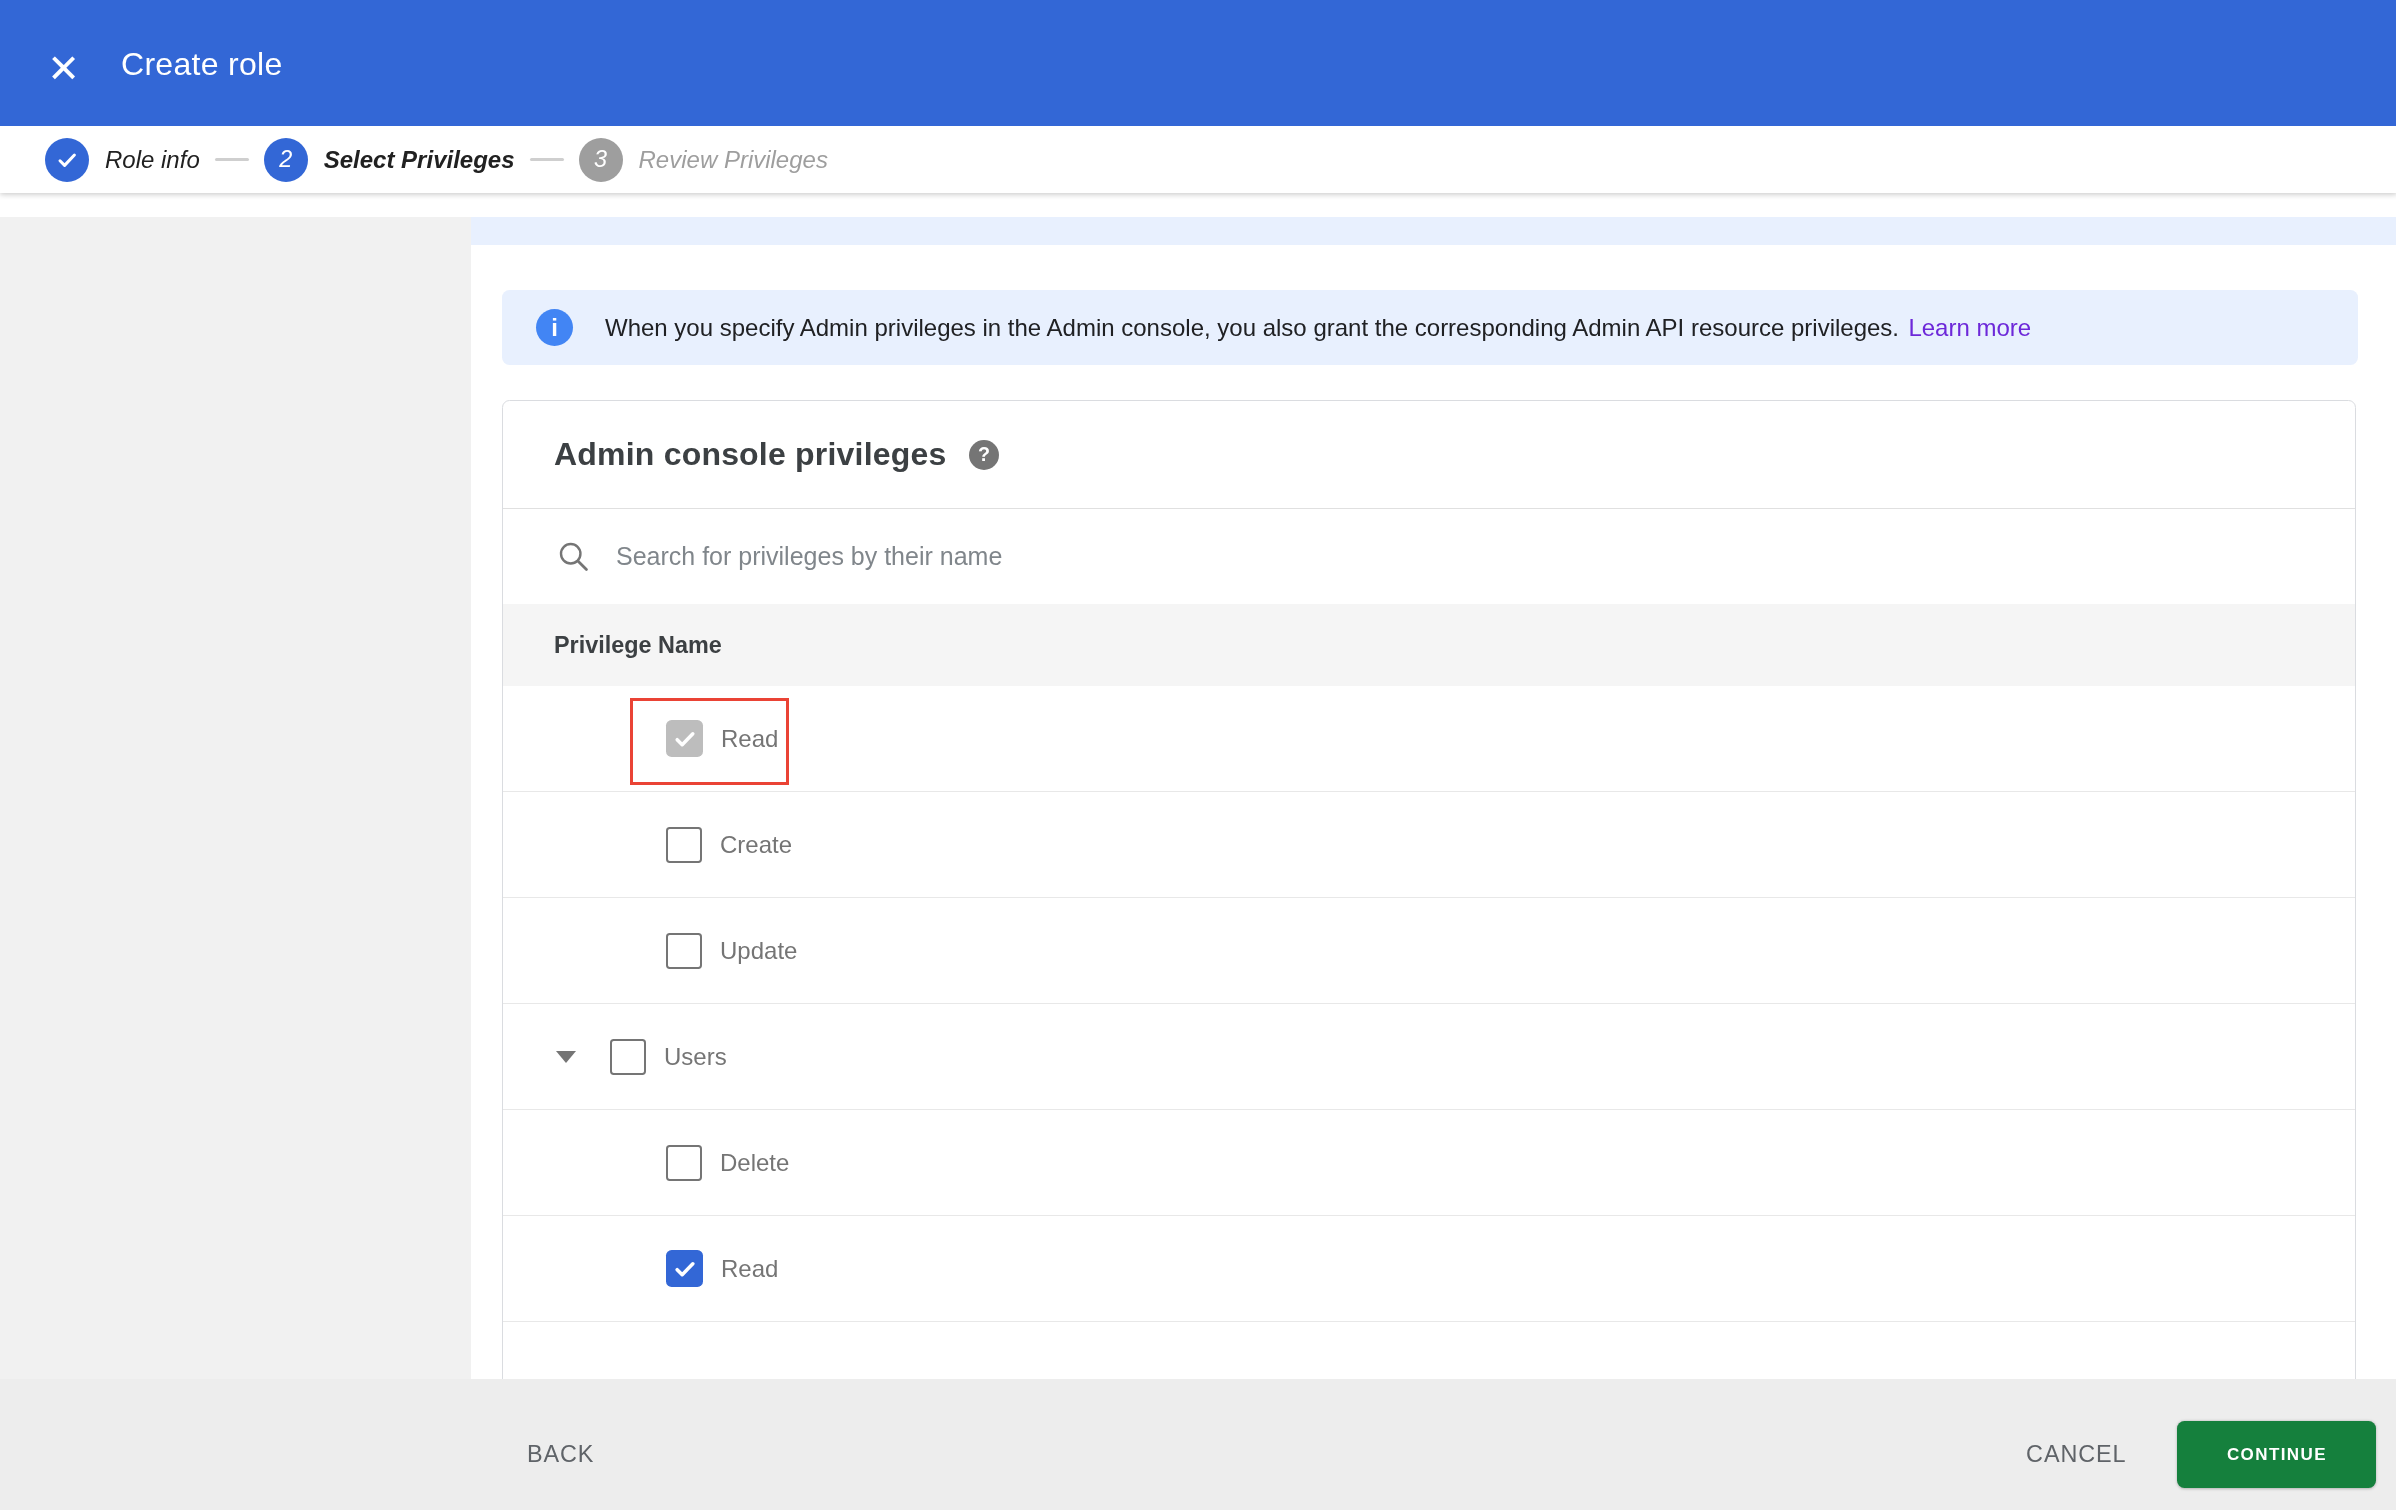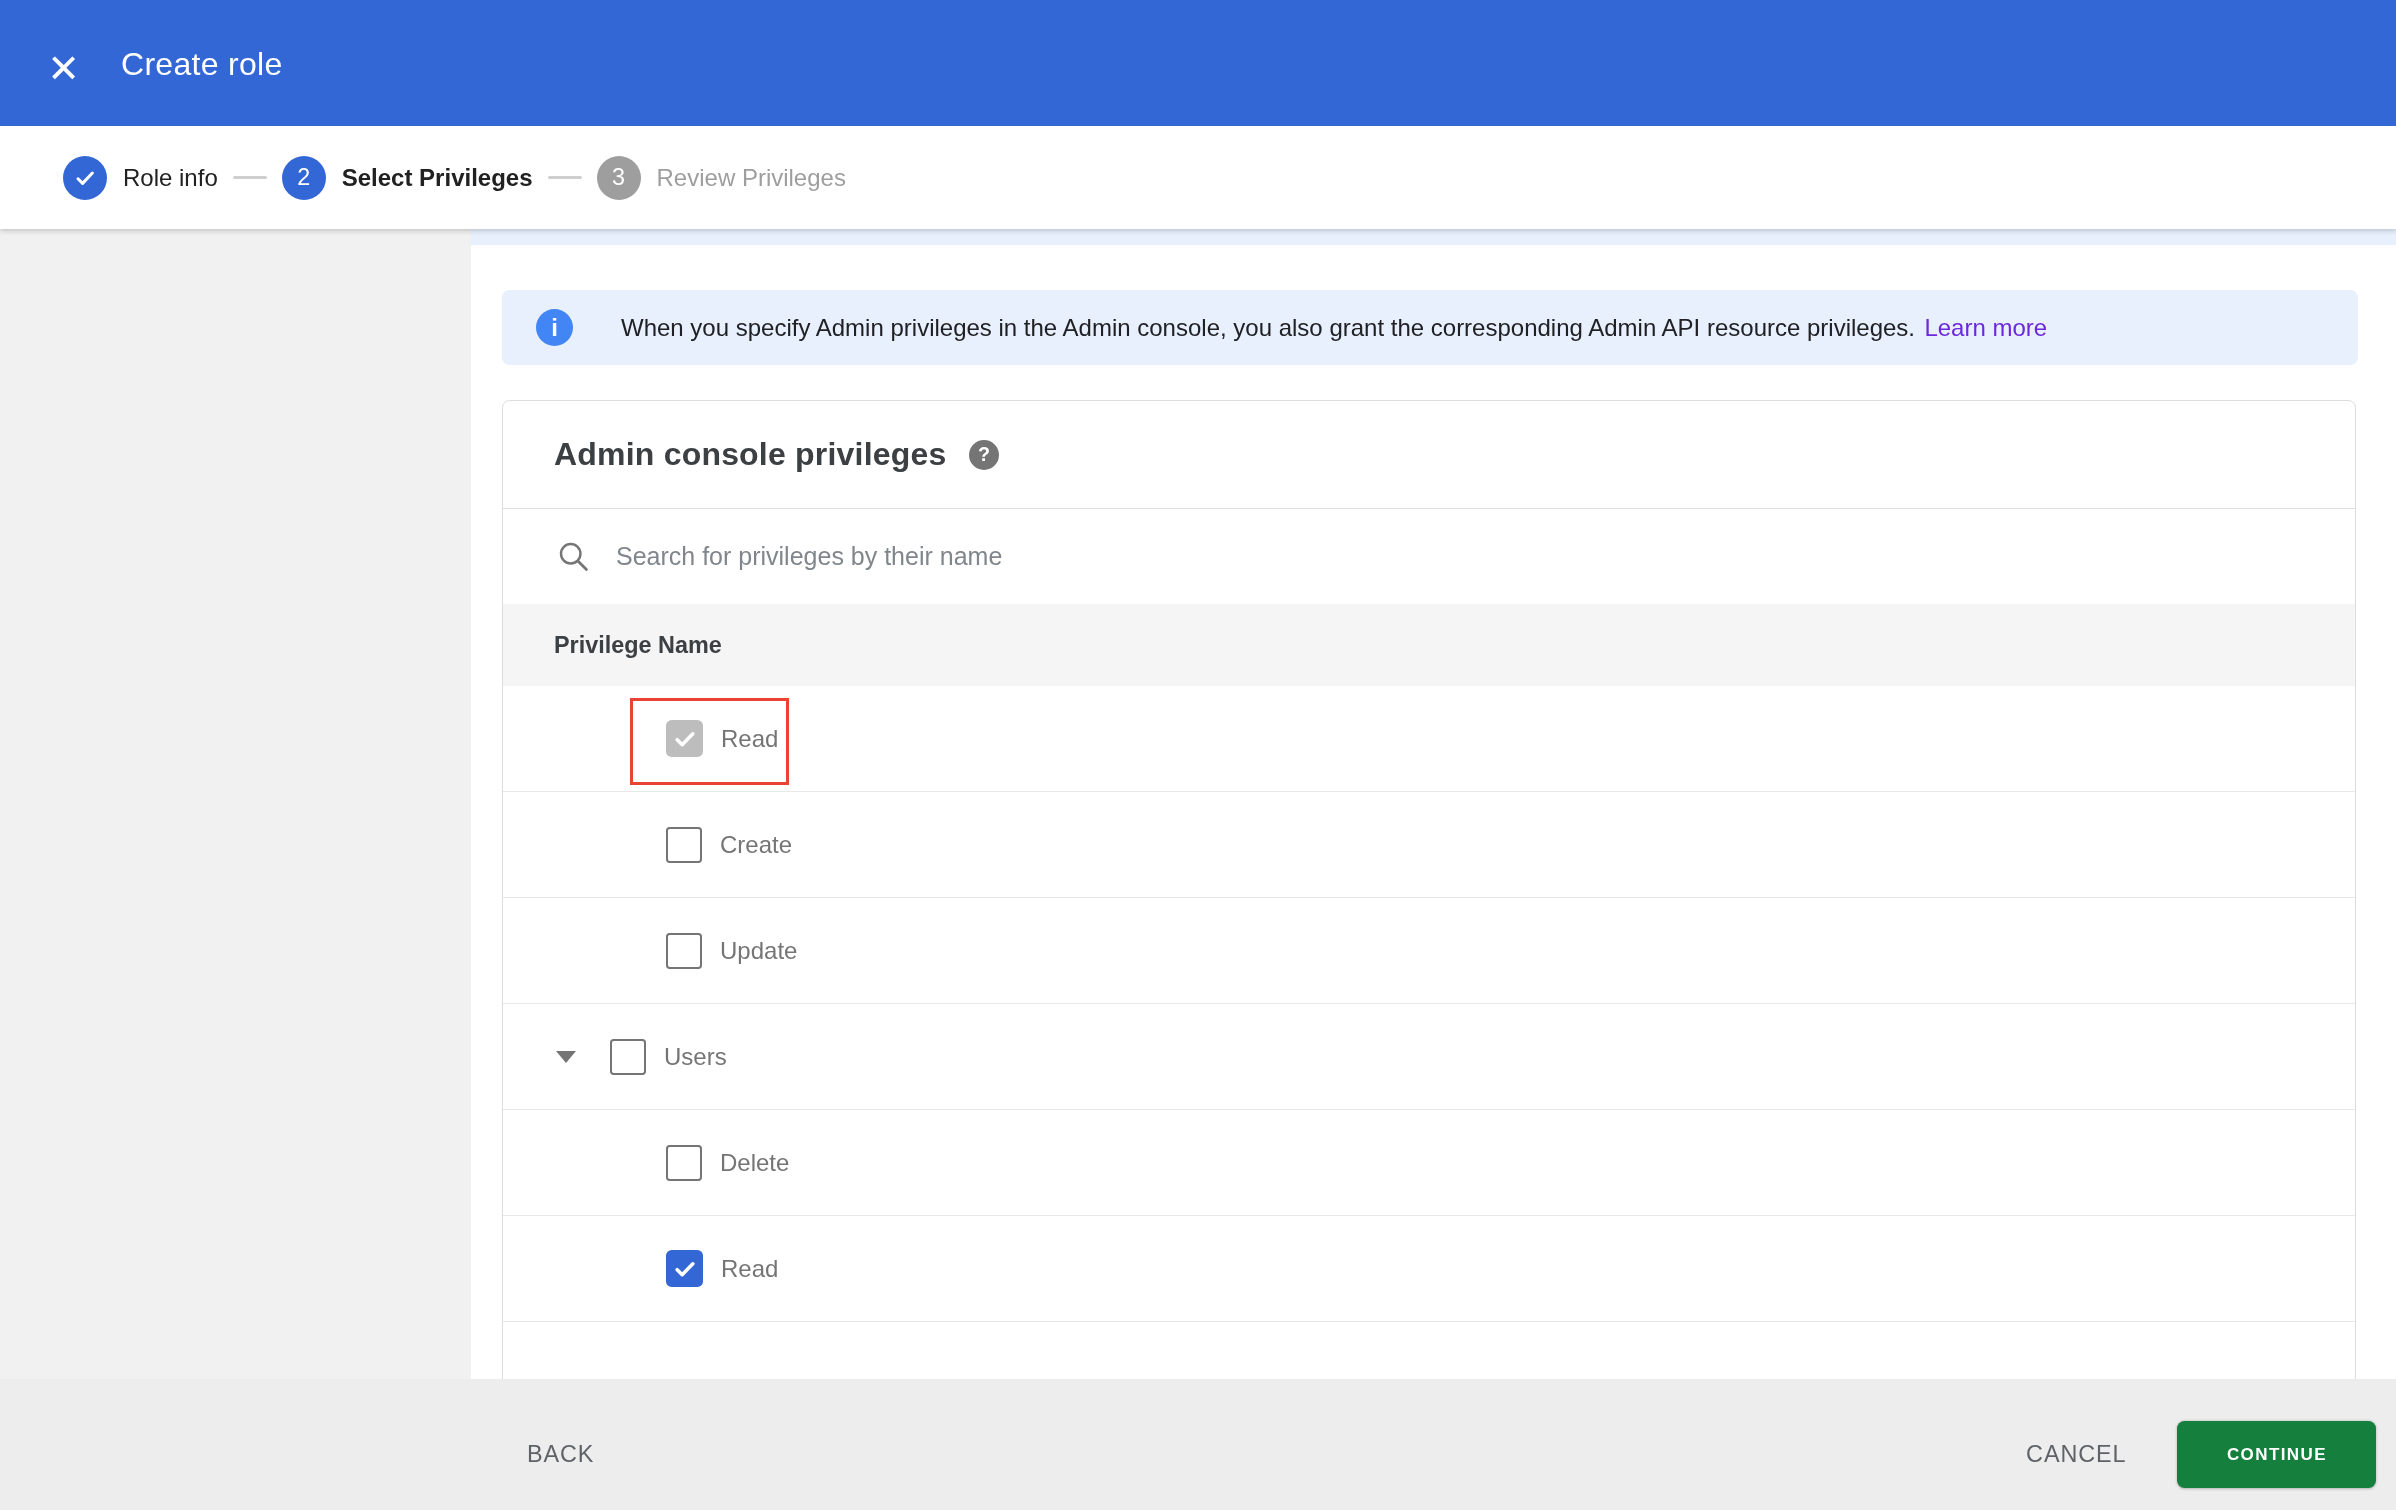--- a/index.html
+++ b/index.html
@@ -15,23 +15,24 @@
   }
   .close-btn {
     width:67px; height:67px; margin-left:30px; border:none; background:transparent;
     color:#fff; font-size:39px; line-height:67px; text-align:center; cursor:pointer;
     font-family:"Liberation Sans",sans-serif; padding-top:5.6px;
   }
   .appbar-title { color:#fff; font-size:32px; font-weight:400; margin-left:24px; letter-spacing:0.3px; padding-top:3.7px; }
 
   
   .stepper {
-    position:absolute; top:126px; left:0; right:0; height:103px; background:#fff;
-    display:flex; align-items:center; padding-left:63px; z-index:5;
+    position:absolute; top:126px; left:0; right:0; height:67px; background:#fff;
+    display:flex; align-items:center; padding-left:45px; z-index:5;
     box-shadow:0 1.9px 5.6px rgba(0,0,0,.22);
+    font-style:italic;
   }
   .step { display:flex; align-items:center; cursor:pointer; }
   .step-circle {
     width:44px; height:44px; border-radius:50%; flex:0 0 auto;
     display:flex; align-items:center; justify-content:center;
     color:#fff; font-size:23.4px; font-weight:400;
   }
   .step-circle.complete, .step-circle.active { background:#3367d6; }
   .step-circle.upcoming { background:#9e9e9e; }
   .step-circle svg { width:24px; height:24px; }
@@ -48,21 +49,21 @@
   
   .banner {
     position:absolute; left:31px; top:73px; width:1856px; height:75px;
     background:#e8f0fe; border-radius:7.5px; display:flex; align-items:center;
   }
   .info-icon {
     width:37px; height:37px; border-radius:50%; background:#4285f4; margin-left:34px; flex:0 0 auto;
     color:#fff; font-size:24px; font-weight:700; font-style:normal;
     display:flex; align-items:center; justify-content:center;
   }
-  .banner-text { margin-left:48px; font-size:24px; color:#202124; }
+  .banner-text { margin-left:32px; font-size:24px; color:#202124; }
   .learn-more { color:#6d28d9; font-size:24px; text-decoration:none; margin-left:9.4px; cursor:pointer; }
 
   
   .card {
     position:absolute; left:31px; top:183px; width:1854px; height:1143px;
     background:#fff; border:0.9px solid #dadce0; border-radius:7.5px; overflow:hidden;
   }
   .card-title-row { height:108px; display:flex; align-items:center; padding-left:51px; border-bottom:0.9px solid #e0e0e0; }
   .card-title { font-size:32px; font-weight:700; color:#3c4043; letter-spacing:0.2px; }
   .help-icon {

